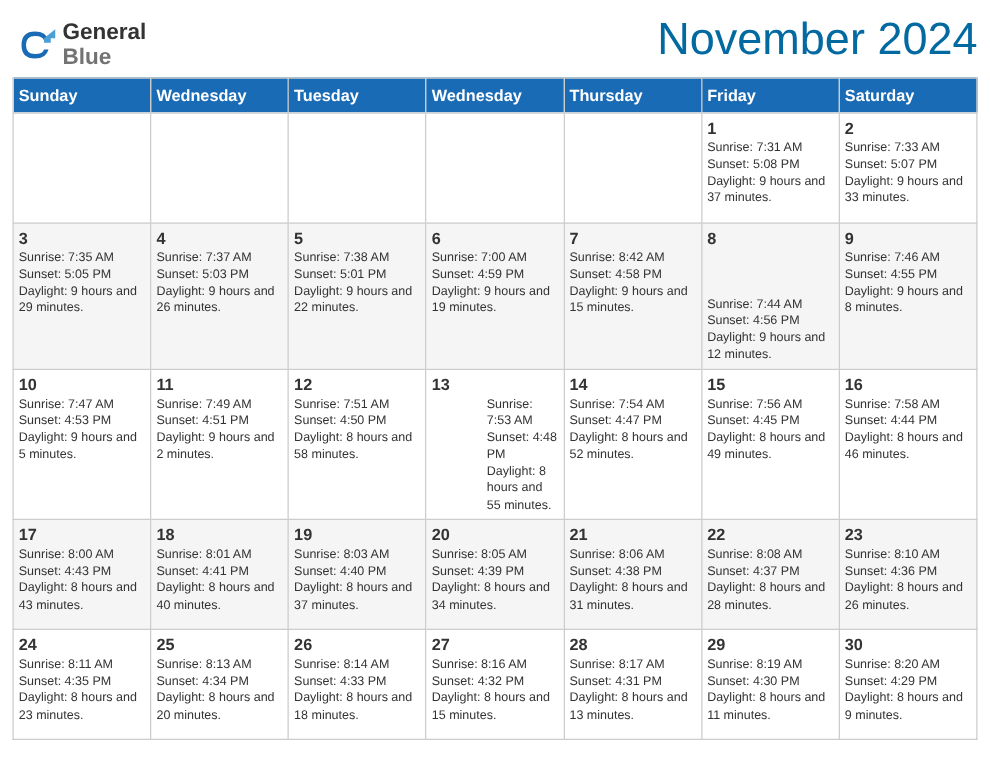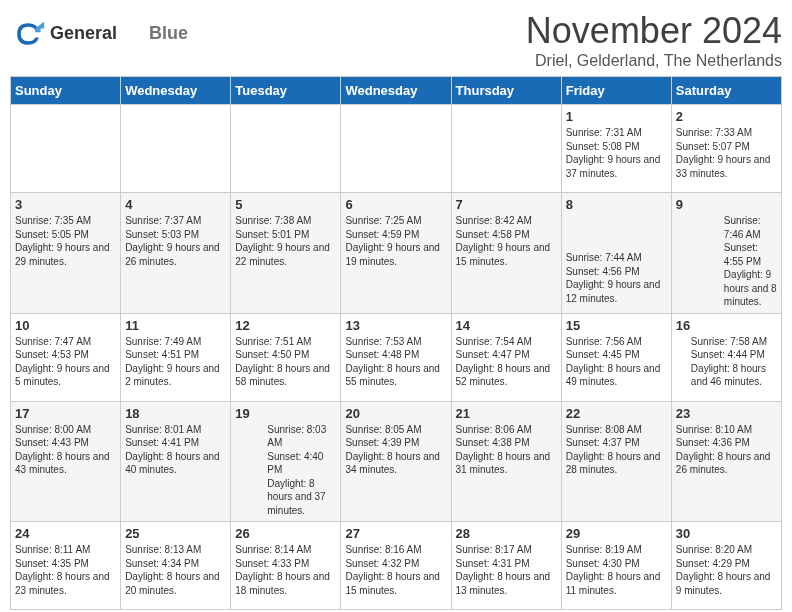--- a/index.html
+++ b/index.html
@@ -16,23 +16,22 @@
       align-items: flex-start;
       margin-bottom: 6px;
     }
     .logo {
       display: flex;
       align-items: center;
       margin-top: 6px;
     }
     .logo-text {
       display: flex;
-      flex-direction: row;
+      flex-direction: column;
       line-height: 1.1;
-      gap: 32px;
     }
     .logo-general {
       font-size: 18px;
       font-weight: bold;
       color: #333;
     }
     .logo-blue {
       font-size: 18px;
       font-weight: bold;
       color: #737373;
@@ -41,21 +40,21 @@
       width: 36px;
       height: 36px;
       margin-right: 4px;
     }
     .title-area {
       text-align: right;
     }
     .month-title {
       font-size: 36px;
       font-weight: normal;
-      color: #404040;
+      color: #0369a1;
     }
     .location-title {
       font-size: 16px;
       color: #555;
     }
     table {
       width: 100%;
       border-collapse: collapse;
       table-layout: fixed;
     }
@@ -105,21 +104,20 @@
       <path d="M8 20 Q8 8 20 8 Q30 8 32 16 L28 16 Q27 12 20 12 Q12 12 12 20 Q12 28 20 28 Q27 28 28 24 L32 24 Q30 32 20 32 Q8 32 8 20Z" fill="#1a6bb5"></path>
       <path d="M28 14 L38 6 L38 14 L34 14 L34 18 L28 18Z" fill="#4a9fd4"></path>
     </svg>
     <div class="logo-text">
       <span class="logo-general">General</span>
       <span class="logo-blue">Blue</span>
     </div>
   </div>
   <div class="title-area">
     <div class="month-title">November 2024</div>
-    <div class="location-title">Driel, Gelderland, The Netherlands</div>
   </div>
 </div>
 
 <table>
   <thead>
     <tr>
     <th>Sunday</th>
         <th>Wednesday</th>
         <th>Tuesday</th>
         <th>Wednesday</th>
@@ -162,39 +160,39 @@
 Daylight: 9 hours and 26 minutes.</div>
         </td>
         <td>
           <span class="day-number">5</span>
           <div class="day-info" style="white-space: pre-line;">Sunrise: 7:38 AM
 Sunset: 5:01 PM
 Daylight: 9 hours and 22 minutes.</div>
         </td>
         <td>
           <span class="day-number">6</span>
-          <div class="day-info" style="white-space: pre-line;">Sunrise: 7:25 AM
+          <div class="day-info" style="white-space: pre-line;">Sunrise: 7:00 AM
 Sunset: 4:59 PM
 Daylight: 9 hours and 19 minutes.</div>
         </td>
         <td>
           <span class="day-number">7</span>
           <div class="day-info" style="white-space: pre-line;">Sunrise: 8:42 AM
 Sunset: 4:58 PM
 Daylight: 9 hours and 15 minutes.</div>
         </td>
         <td>
           <span class="day-number">8</span>
           <div class="day-info" style="white-space: pre-line; margin-top: 39px;">Sunrise: 7:44 AM
 Sunset: 4:56 PM
 Daylight: 9 hours and 12 minutes.</div>
         </td>
         <td>
           <span class="day-number">9</span>
-          <div class="day-info" style="white-space: pre-line; margin-left: 48px;">Sunrise: 7:46 AM
+          <div class="day-info" style="white-space: pre-line;">Sunrise: 7:46 AM
 Sunset: 4:55 PM
 Daylight: 9 hours and 8 minutes.</div>
         </td>
       </tr>
       <tr>
         <td>
           <span class="day-number">10</span>
           <div class="day-info" style="white-space: pre-line;">Sunrise: 7:47 AM
 Sunset: 4:53 PM
 Daylight: 9 hours and 5 minutes.</div>
@@ -206,59 +204,59 @@
 Daylight: 9 hours and 2 minutes.</div>
         </td>
         <td>
           <span class="day-number">12</span>
           <div class="day-info" style="white-space: pre-line;">Sunrise: 7:51 AM
 Sunset: 4:50 PM
 Daylight: 8 hours and 58 minutes.</div>
         </td>
         <td>
           <span class="day-number">13</span>
-          <div class="day-info" style="white-space: pre-line;">Sunrise: 7:53 AM
+          <div class="day-info" style="white-space: pre-line; margin-left: 44px;">Sunrise: 7:53 AM
 Sunset: 4:48 PM
 Daylight: 8 hours and 55 minutes.</div>
         </td>
         <td>
           <span class="day-number">14</span>
           <div class="day-info" style="white-space: pre-line;">Sunrise: 7:54 AM
 Sunset: 4:47 PM
 Daylight: 8 hours and 52 minutes.</div>
         </td>
         <td>
           <span class="day-number">15</span>
           <div class="day-info" style="white-space: pre-line;">Sunrise: 7:56 AM
 Sunset: 4:45 PM
 Daylight: 8 hours and 49 minutes.</div>
         </td>
         <td>
           <span class="day-number">16</span>
-          <div class="day-info" style="white-space: pre-line; margin-left: 15px;">Sunrise: 7:58 AM
+          <div class="day-info" style="white-space: pre-line;">Sunrise: 7:58 AM
 Sunset: 4:44 PM
 Daylight: 8 hours and 46 minutes.</div>
         </td>
       </tr>
       <tr>
         <td>
           <span class="day-number">17</span>
           <div class="day-info" style="white-space: pre-line;">Sunrise: 8:00 AM
 Sunset: 4:43 PM
 Daylight: 8 hours and 43 minutes.</div>
         </td>
         <td>
           <span class="day-number">18</span>
           <div class="day-info" style="white-space: pre-line;">Sunrise: 8:01 AM
 Sunset: 4:41 PM
 Daylight: 8 hours and 40 minutes.</div>
         </td>
         <td>
           <span class="day-number">19</span>
-          <div class="day-info" style="white-space: pre-line; margin-left: 32px;">Sunrise: 8:03 AM
+          <div class="day-info" style="white-space: pre-line;">Sunrise: 8:03 AM
 Sunset: 4:40 PM
 Daylight: 8 hours and 37 minutes.</div>
         </td>
         <td>
           <span class="day-number">20</span>
           <div class="day-info" style="white-space: pre-line;">Sunrise: 8:05 AM
 Sunset: 4:39 PM
 Daylight: 8 hours and 34 minutes.</div>
         </td>
         <td>

